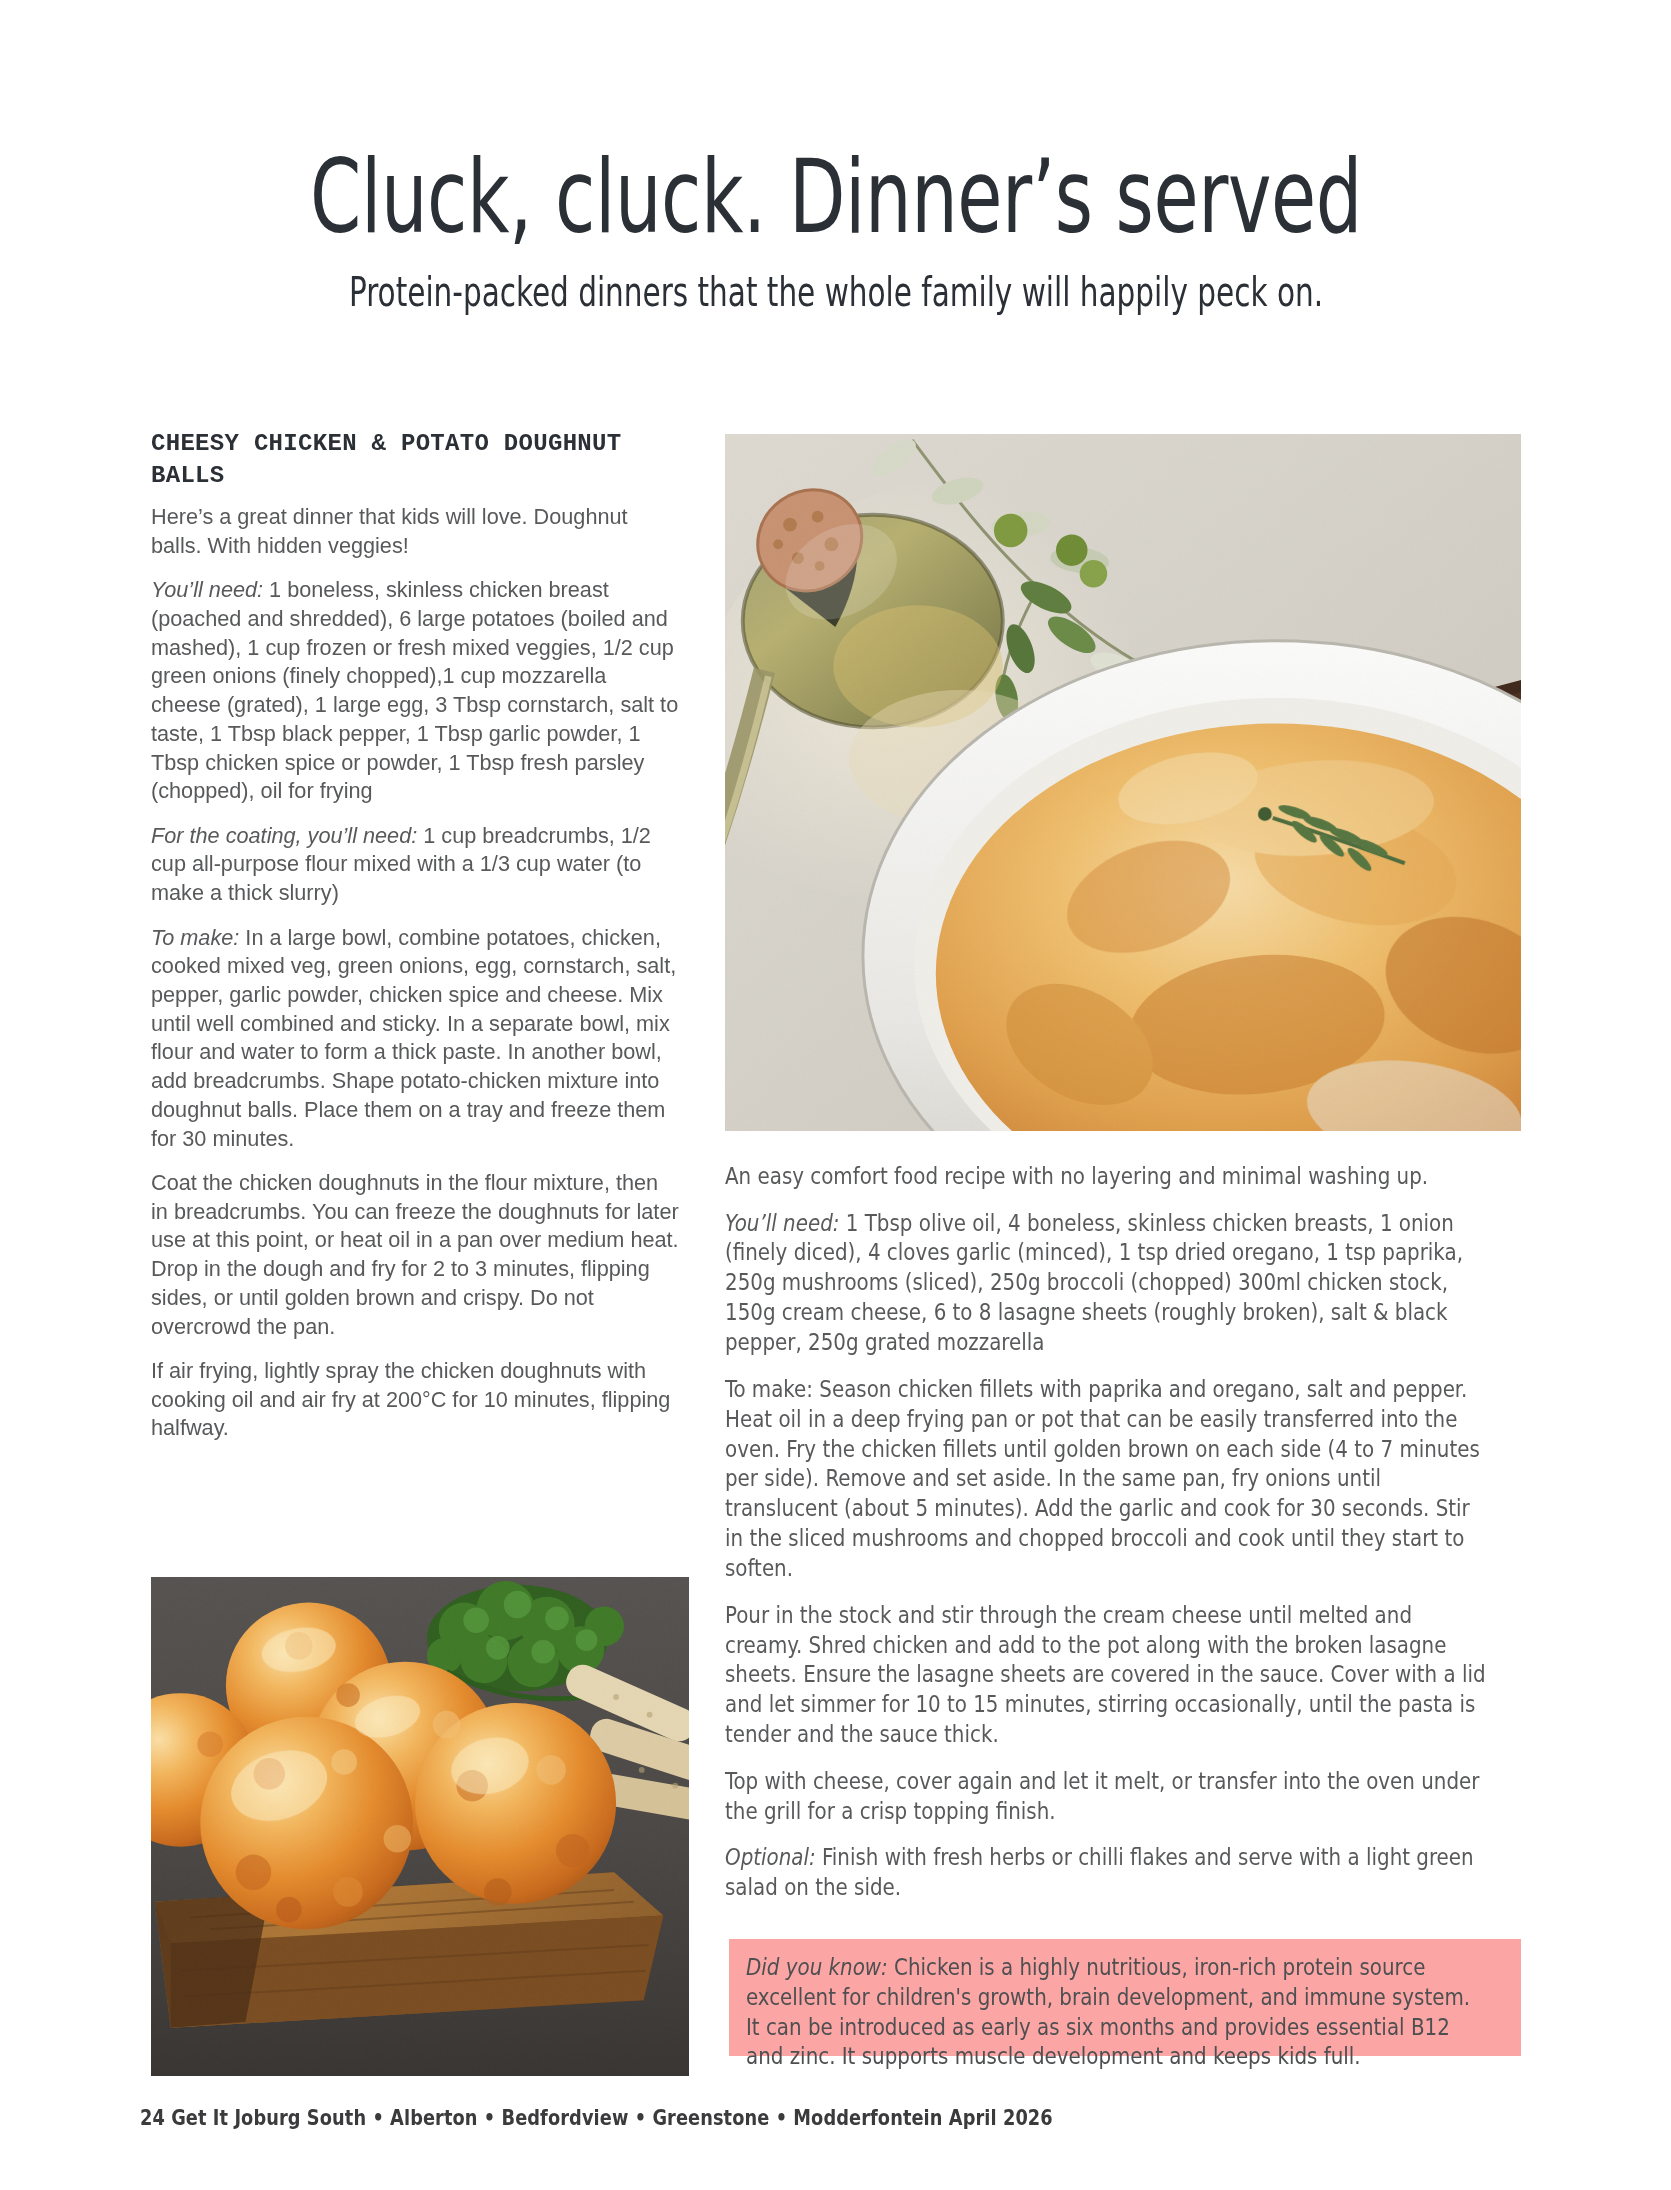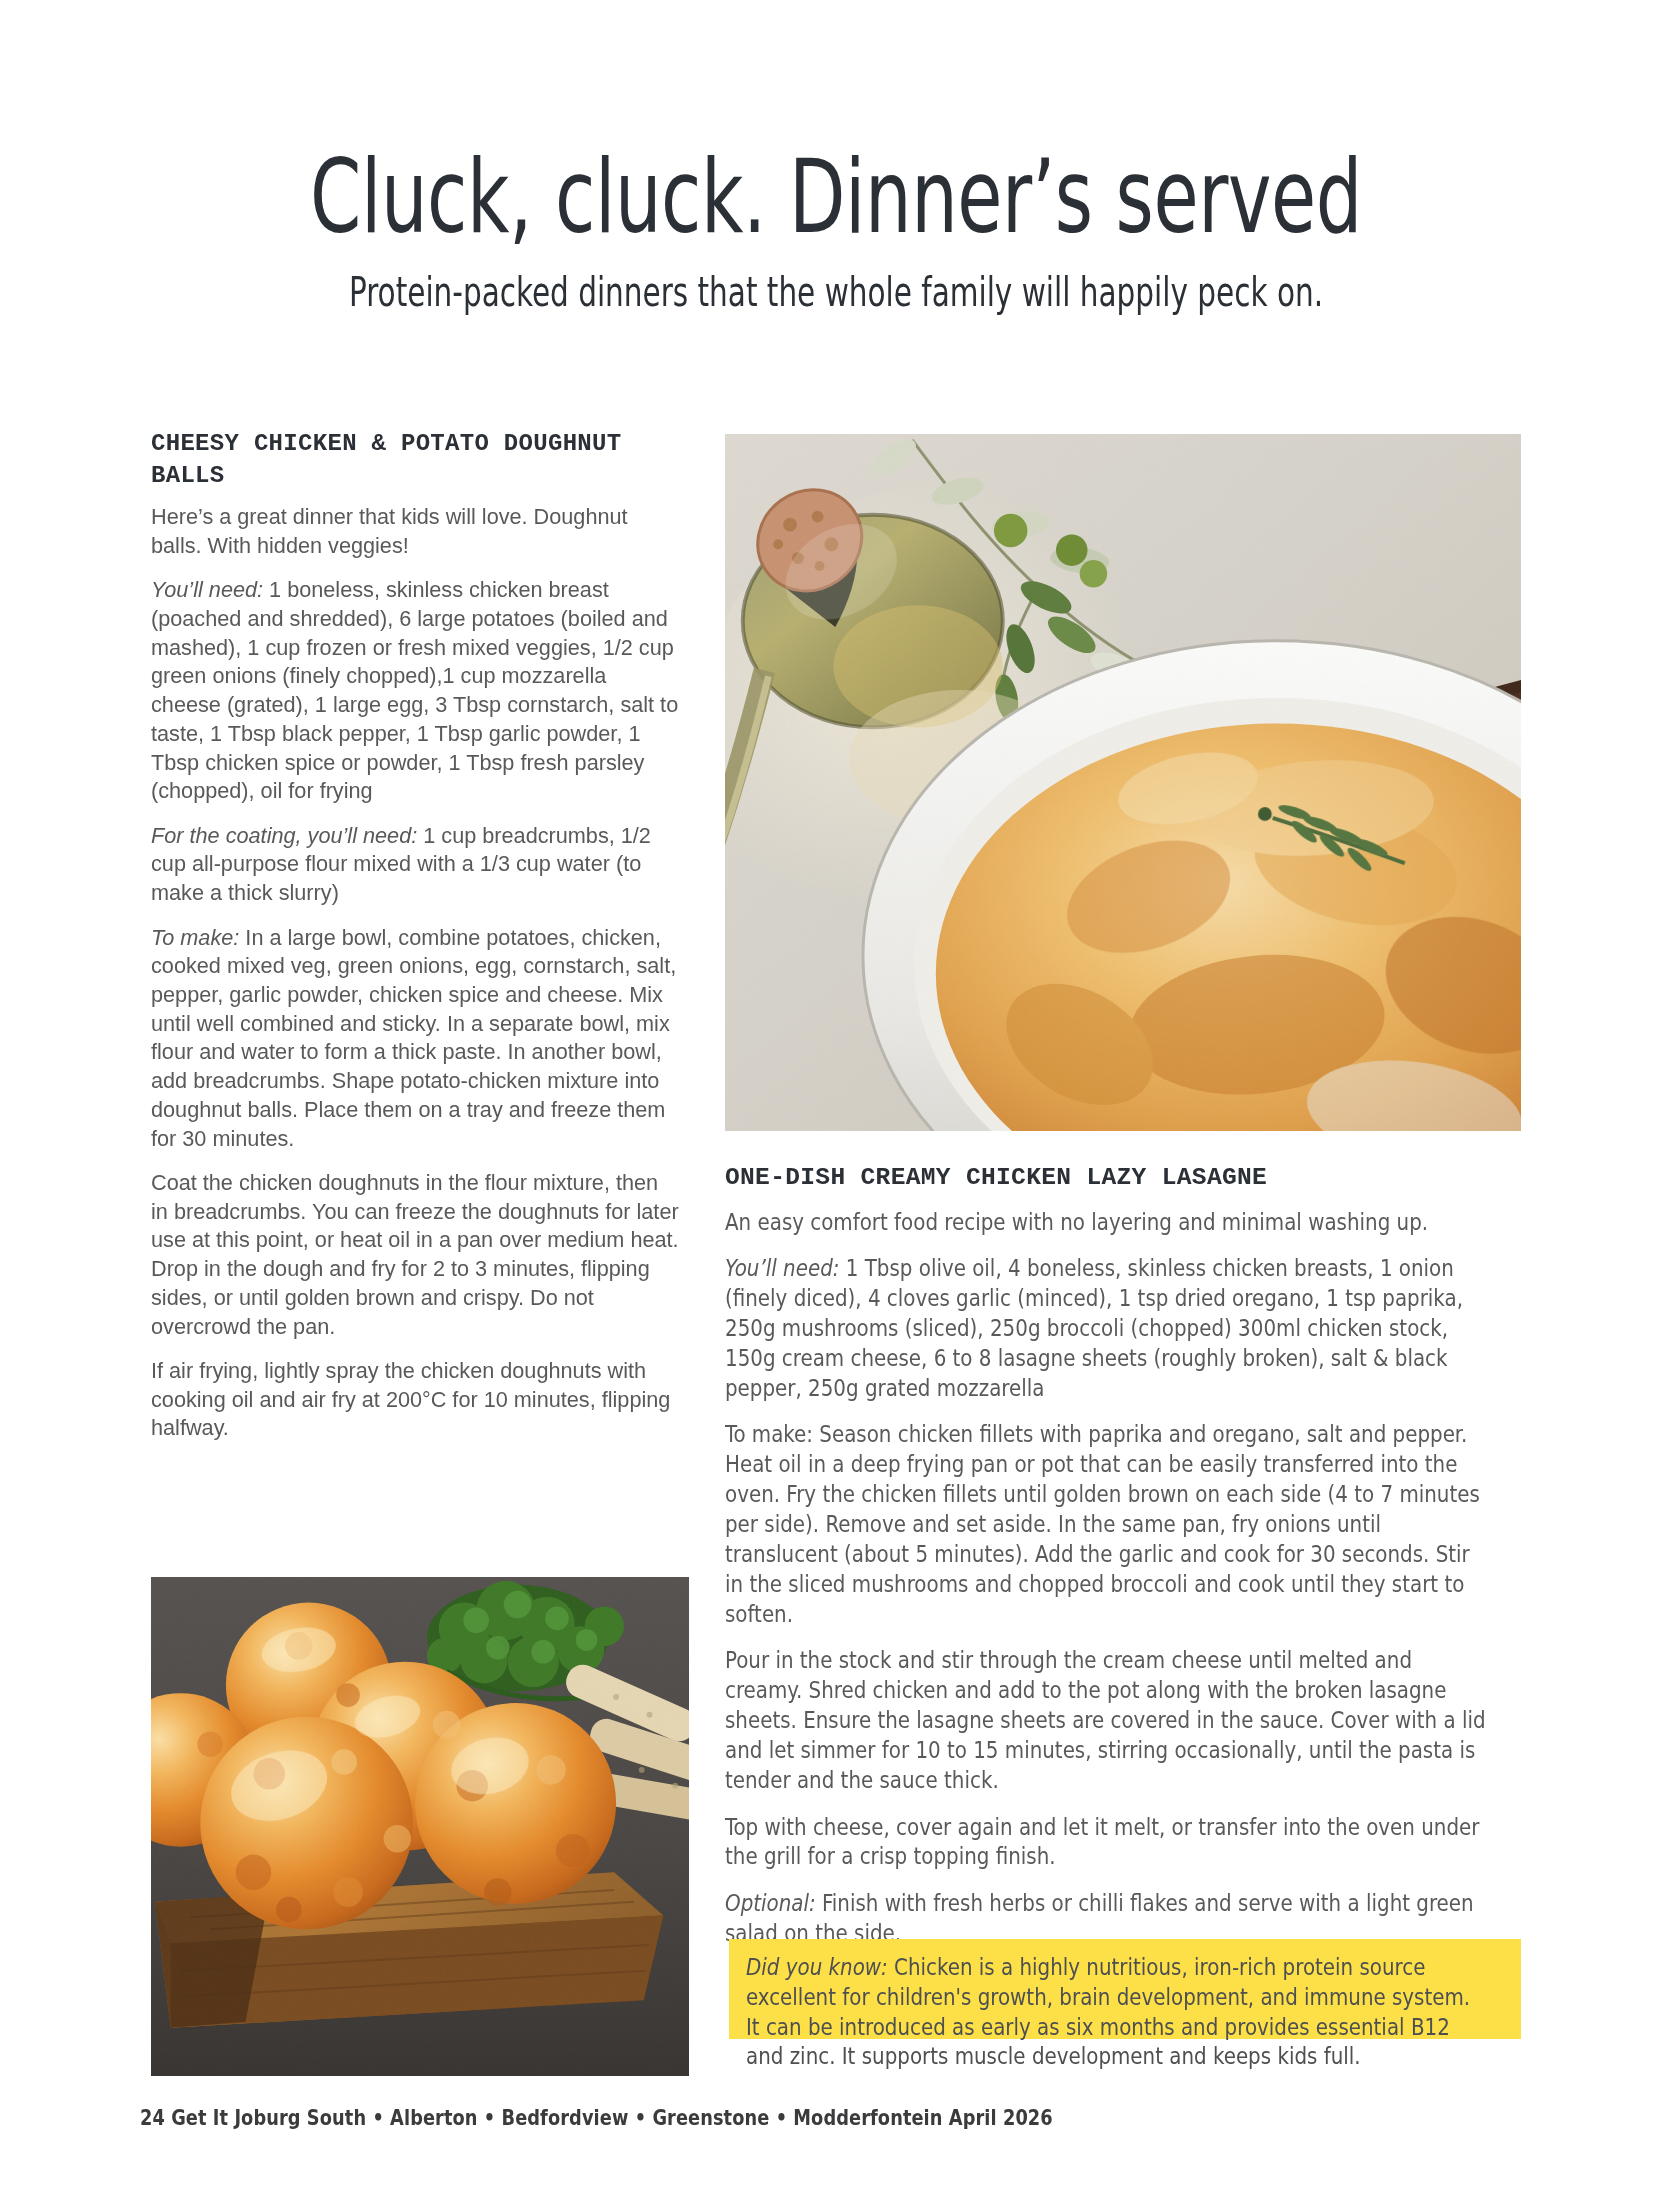--- a/index.html
+++ b/index.html
@@ -121,22 +121,22 @@
     background: #3a3430;
   }
   .photo svg { display: block; width: 100%; height: 100%; }
 
   
   .didyouknow {
     position: absolute;
     left: 729px;
     top: 1939px;
     width: 792px;
-    height: 100px;
-    background: #fde047;
+    height: 117px;
+    background: #fca5a5;
     box-sizing: border-box;
     padding: 13.8px 16.7px 9.9px 16.7px;
   }
   .didyouknow p {
     font-family: "Liberation Sans Narrow", "DejaVu Sans Condensed", "Liberation Sans", sans-serif;
     font-size: 23px;
     line-height: 1.30;
     color: #4e4f51;
     margin: 0;
     transform: scaleX(0.96);
@@ -415,21 +415,20 @@
           <ellipse cx="344" cy="192" rx="40" ry="28" transform="rotate(-14 344 192)"></ellipse>
           <ellipse cx="150" cy="74" rx="38" ry="22" transform="rotate(-10 150 74)"></ellipse>
           <ellipse cx="240" cy="142" rx="34" ry="20" transform="rotate(-16 240 142)"></ellipse>
         </g>
       </g>
       <rect width="546" height="507" filter="url(#grain2)" opacity="0.45"></rect>
     </svg>
   </div>
 
   <div class="col-right">
-    <h2 class="recipe-title right">ONE-DISH CREAMY CHICKEN LAZY LASAGNE</h2>
     <p class="body-text">An easy comfort food recipe with no layering and minimal washing up.</p>
     <p class="body-text"><em class="lead">You’ll need:</em><span> 1 Tbsp olive oil, 4 boneless, skinless chicken breasts, 1 onion (finely diced), 4 cloves garlic (minced), 1 tsp dried oregano, 1 tsp paprika, 250g mushrooms (sliced), 250g broccoli (chopped) 300ml chicken stock, 150g cream cheese, 6 to 8 lasagne sheets (roughly broken), salt &amp; black pepper, 250g grated mozzarella</span></p>
     <p class="body-text">To make: Season chicken fillets with paprika and oregano, salt and pepper. Heat oil in a deep frying pan or pot that can be easily transferred into the oven. Fry the chicken fillets until golden brown on each side (4 to 7 minutes per side). Remove and set aside. In the same pan, fry onions until translucent (about 5 minutes). Add the garlic and cook for 30 seconds. Stir in the sliced mushrooms and chopped broccoli and cook until they start to soften.</p>
     <p class="body-text">Pour in the stock and stir through the cream cheese until melted and creamy. Shred chicken and add to the pot along with the broken lasagne sheets. Ensure the lasagne sheets are covered in the sauce. Cover with a lid and let simmer for 10 to 15 minutes, stirring occasionally, until the pasta is tender and the sauce thick.</p>
     <p class="body-text">Top with cheese, cover again and let it melt, or transfer into the oven under the grill for a crisp topping finish.</p>
     <p class="body-text"><em class="lead">Optional:</em><span> Finish with fresh herbs or chilli flakes and serve with a light green salad on the side.</span></p>
   </div>
 
   <div class="didyouknow">
     <p><em class="lead">Did you know:</em><span> Chicken is a highly nutritious, iron-rich protein source excellent for children's growth, brain development, and immune system. It can be introduced as early as six months and provides essential B12 and zinc. It supports muscle development and keeps kids full.</span></p>

